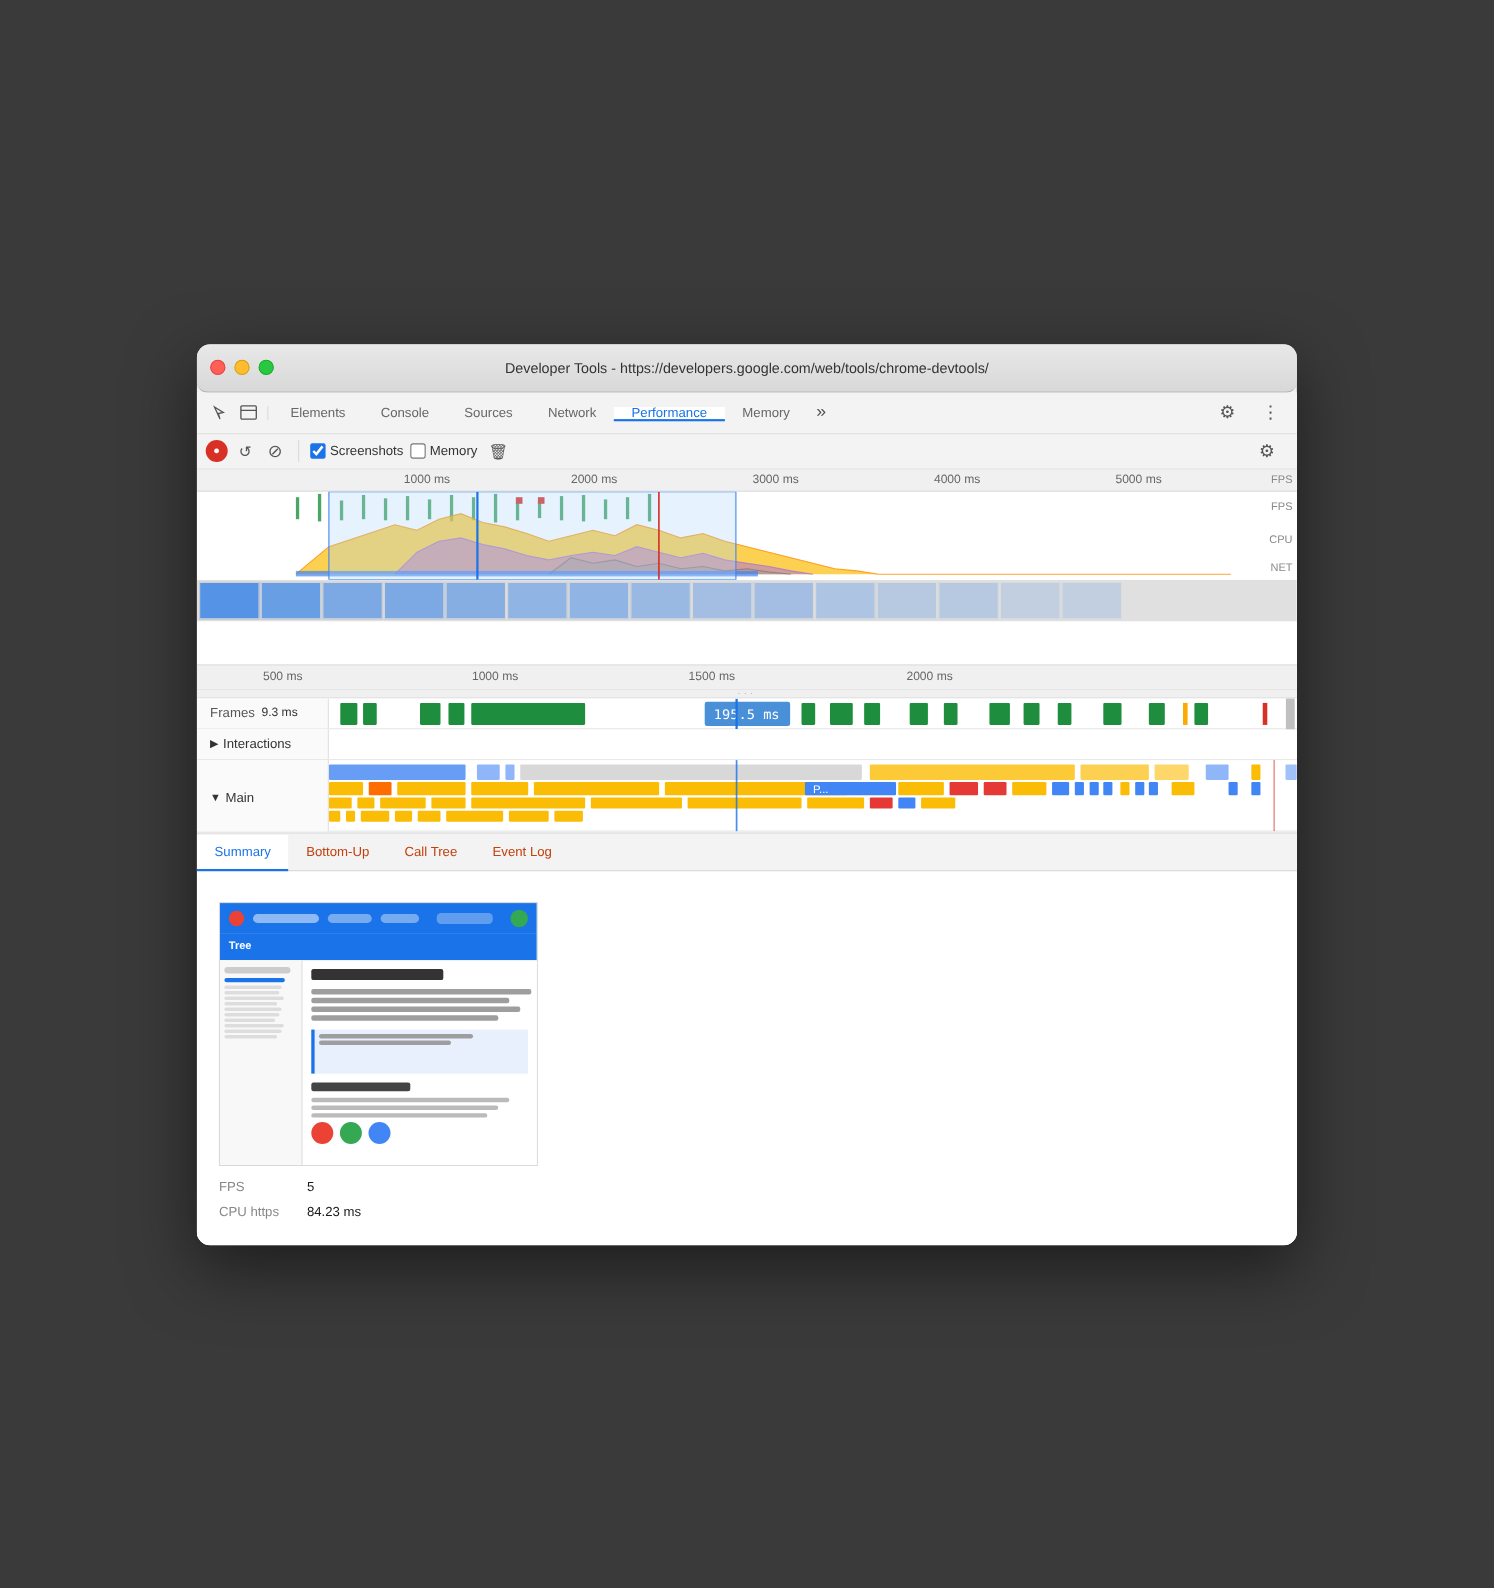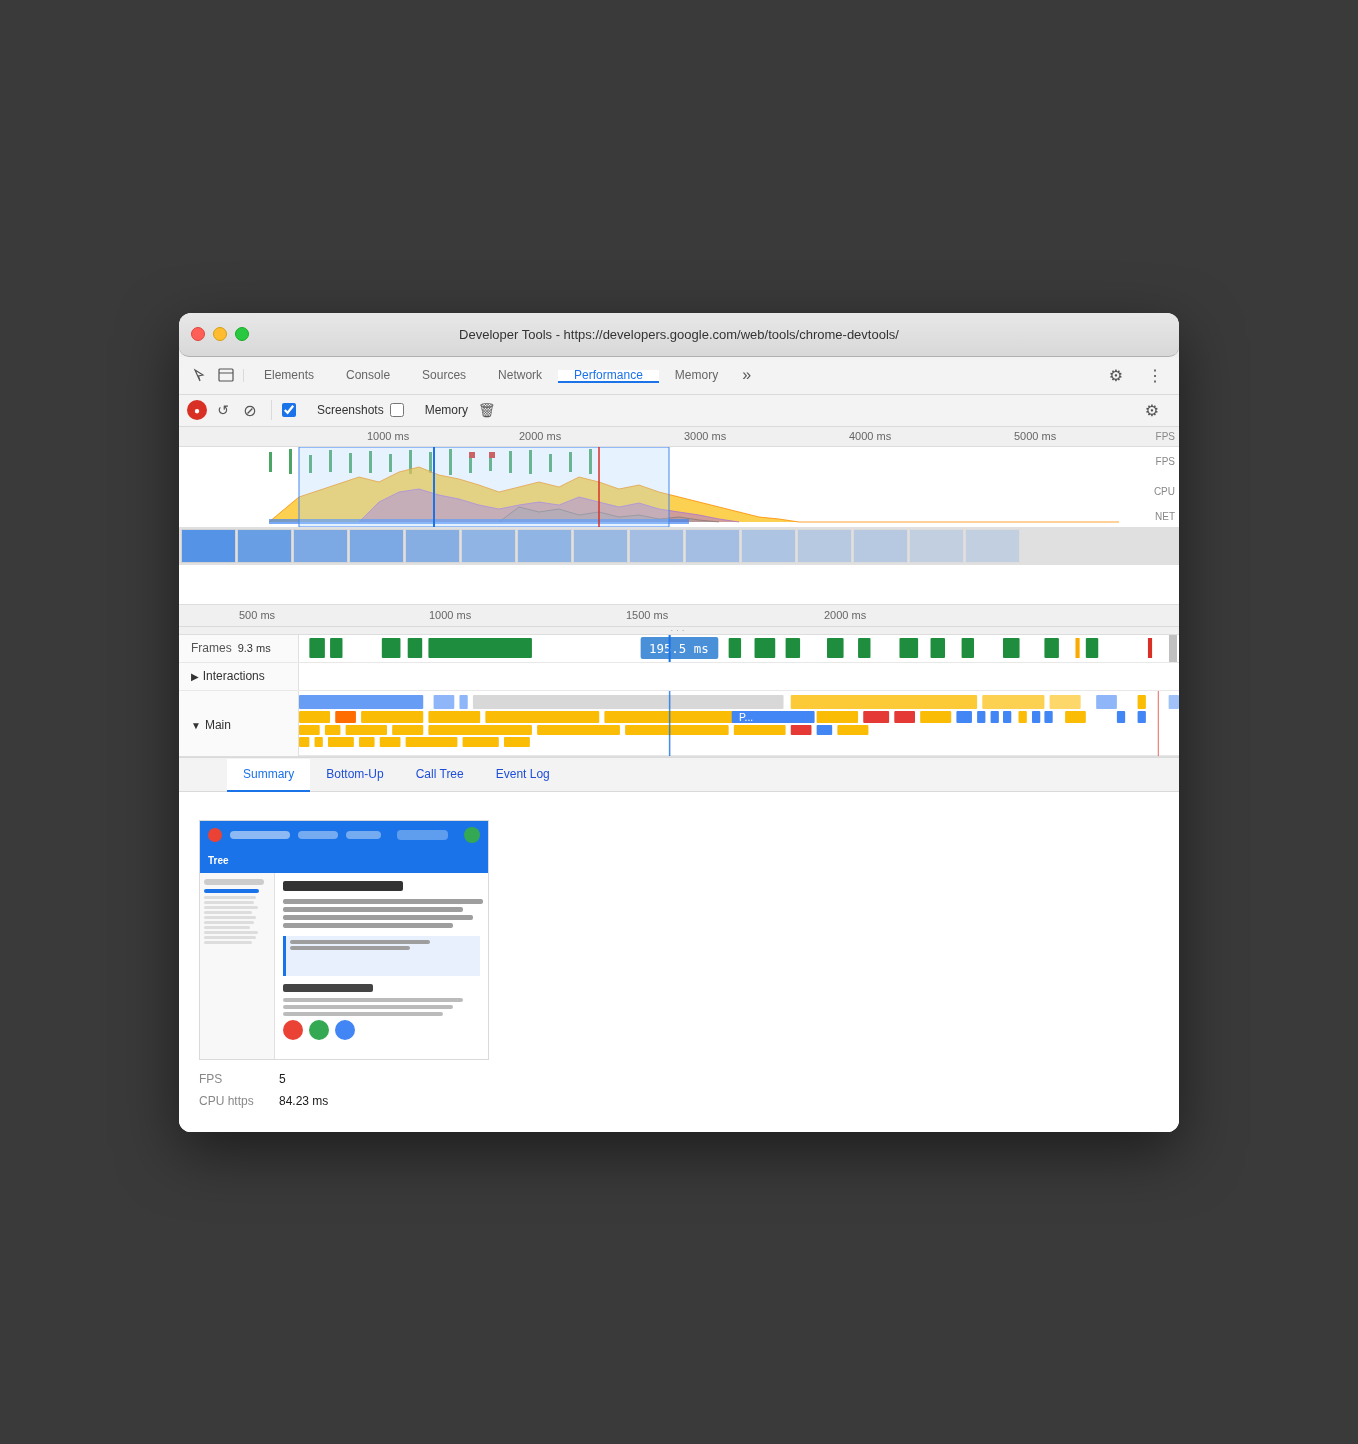--- a/index.html
+++ b/index.html
@@ -139,21 +139,21 @@
       justify-content: center;
       font-size: 12px;
     }
     .toolbar-btn.record { background: #d93025; color: white; }
     .toolbar-btn.reload { background: transparent; color: #555; font-size: 14px; }
     .toolbar-btn.stop { background: transparent; color: #555; font-size: 14px; }
     .toolbar-separator { width: 1px; height: 20px; background: #dadada; margin: 0 4px; }
     .toolbar-checkbox-group {
       display: flex;
       align-items: center;
-      gap: 21px;
+      gap: 4px;
       font-size: 12px;
       color: #333;
     }
     .toolbar-checkbox {
       width: 14px;
       height: 14px;
       accent-color: #1a73e8;
     }
     .toolbar-trash {
       font-size: 14px;
@@ -164,21 +164,21 @@
     
     .timeline-area {
       background: #fff;
       border-bottom: 1px solid #dadada;
       position: relative;
       height: 200px;
       overflow: hidden;
     }
     .track-row {
       display: flex;
-      align-items: flex-end;
+      align-items: flex-start;
       border-bottom: 1px solid #e8e8e8;
       min-height: 28px;
     }
     .track-label {
       width: 120px;
       min-width: 120px;
       padding: 0 8px 0 12px;
       font-size: 12px;
       color: #333;
       display: flex;
@@ -197,28 +197,27 @@
     
     .summary-panel {
       background: #fff;
       border-top: 1px solid #dadada;
     }
     .summary-tabs {
       display: flex;
       border-bottom: 1px solid #dadada;
       background: #f3f3f3;
       height: 34px;
-      padding-left: 48px;
     }
     .summary-tab {
       padding: 0 16px;
       display: flex;
       align-items: center;
       font-size: 12px;
-      color: #1d4ed8;
+      color: #c2410c;
       cursor: pointer;
       border-bottom: 2px solid transparent;
       position: relative;
       top: 1px;
     }
     .summary-tab.active {
       color: #1a73e8;
       border-bottom: 2px solid #1a73e8;
       background: #fff;
     }

